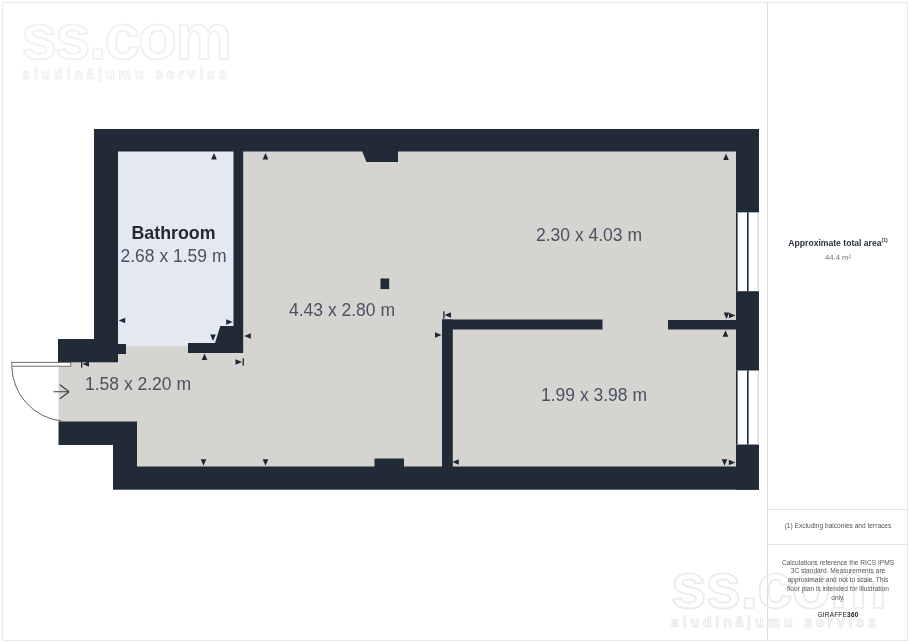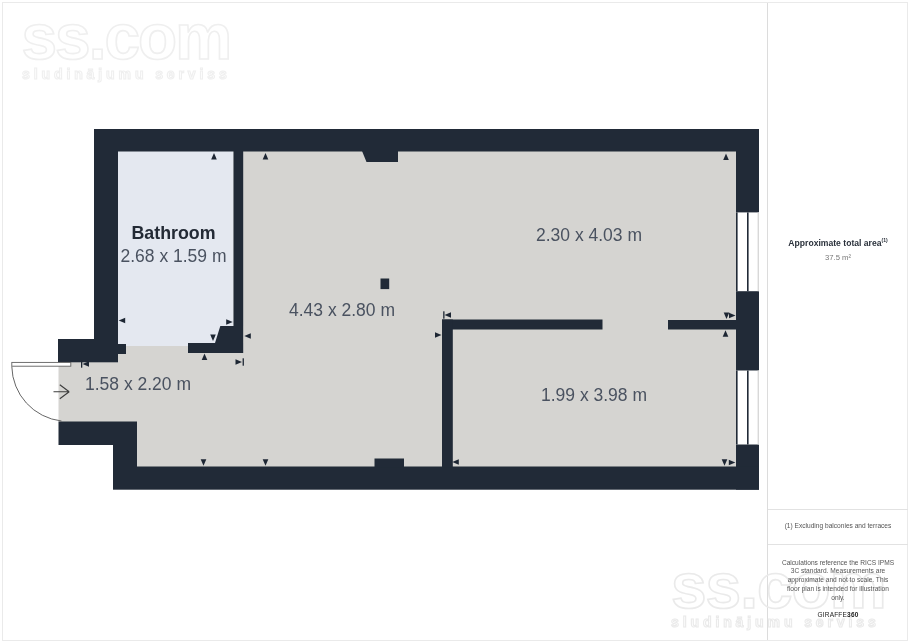--- a/index.html
+++ b/index.html
@@ -110,17 +110,17 @@
       <text x="173.5" y="238.6" font-size="17.8" font-weight="bold" fill="#232a35">Bathroom</text>
       <text x="173.5" y="262" font-size="17.5" fill="#4a5260">2.68 x 1.59 m</text>
       <text x="342" y="316.4" font-size="17.5" fill="#4a5260">4.43 x 2.80 m</text>
       <text x="589" y="240.9" font-size="17.5" fill="#4a5260">2.30 x 4.03 m</text>
       <text x="594" y="400.9" font-size="17.5" fill="#4a5260">1.99 x 3.98 m</text>
       <text x="138" y="389.8" font-size="17.5" fill="#4a5260">1.58 x 2.20 m</text>
     </g>
   </svg>
 
   <div class="sb title">Approximate total area<sup>(1)</sup></div>
-  <div class="sb area">37.5 m²</div>
+  <div class="sb area">44.4 m²</div>
   <div class="sb note">(1) Excluding balconies and terraces</div>
   <div class="sb para">Calculations reference the RICS IPMS<br>3C standard. Measurements are<br>approximate and not to scale. This<br>floor plan is intended for illustration<br>only.</div>
   <div class="sb giraffe">GIRAFFE<b>360</b></div>
 </div>
 
 </body></html>

